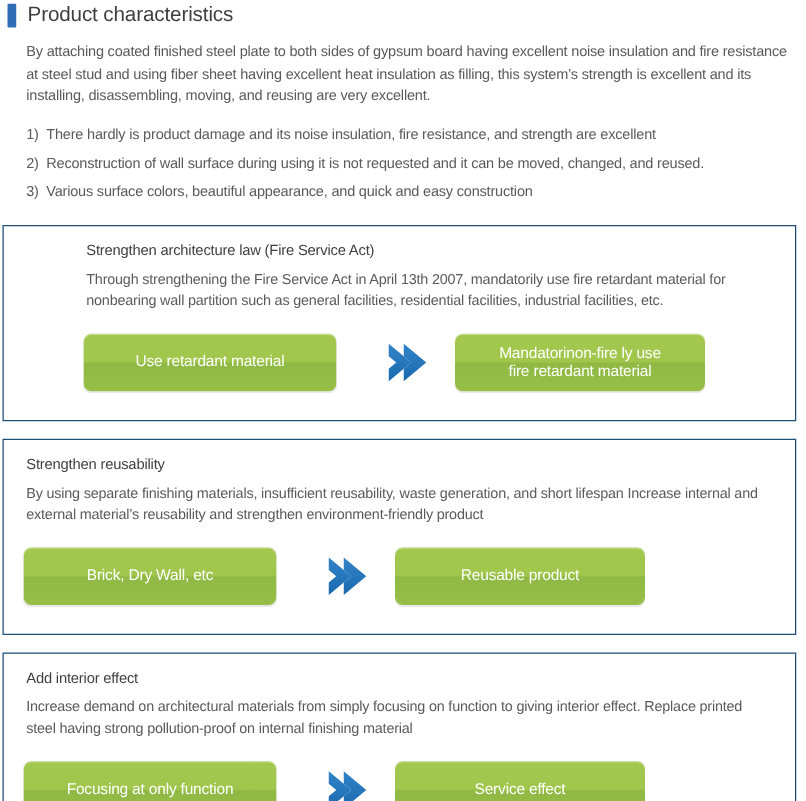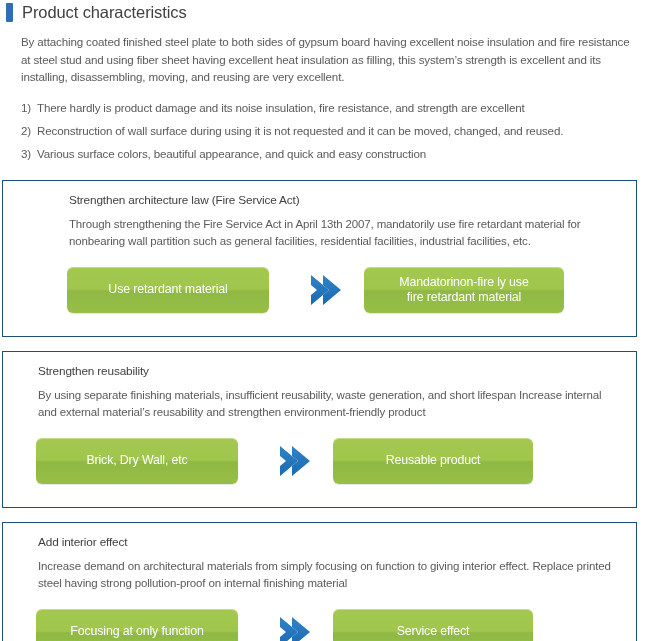--- a/index.html
+++ b/index.html
@@ -67,21 +67,21 @@
   }
 
   
   .panel {
     position: relative;
     margin: 0 8px 0 2px;
     border: 1px solid #1f4e79;
     background: #ffffff;
     box-sizing: border-box;
   }
-  .panel + .panel { margin-top: 14px; padding-left: 17px; }
+  .panel + .panel { margin-top: 14px; }
   #panel-0 { margin-top: 18px; padding-left: 48px; }
 
   .panel-heading {
     font-size: 11.8px;
     color: #3f3f3f;
     letter-spacing: -0.15px;
     margin: 12px 0 0 18px;
   }
   .panel-desc {
     font-size: 11.5px;

